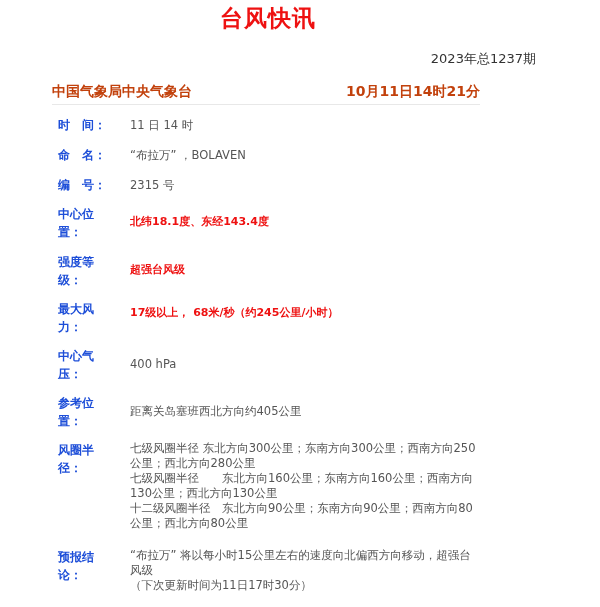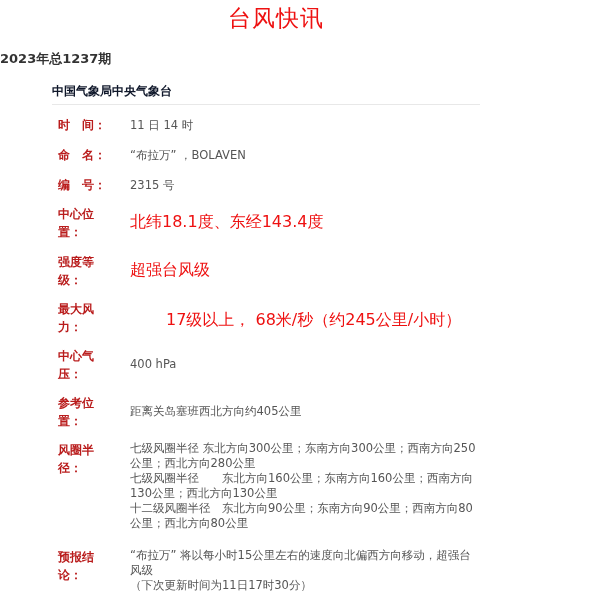--- a/index.html
+++ b/index.html
@@ -1,43 +1,44 @@
 <!DOCTYPE html>
 <html><head>
   <meta charset="utf-8">
   <style>
     html, body { margin:0; padding:0; background:#ffffff; }
     body { width:600px; height:607px; overflow:hidden; position:relative;
       font-family:"DejaVu Sans","Liberation Sans",sans-serif; color:#333333; }
     .title { position:absolute; left:0; top:3px; width:536px; text-align:center;
-      font-size:23px; font-weight:normal; color:#ee1111; letter-spacing:1px;padding-left:8px; }
-    .issue { position:absolute; left:0; top:50px; width:536px; text-align:left;
-      font-size:13px; font-weight:bold; color:#333; }
+      font-size:23px; font-weight:bold; color:#ee1111; letter-spacing:1px; }
+    .issue { position:absolute; left:0; top:50px; width:536px; text-align:right;
+      font-size:13px; font-weight:normal; color:#333; }
     .meta { position:absolute; left:52px; top:83px; width:428px; height:18px;
-      font-size:12px; font-weight:bold; color:#0f172a; }
+      font-size:14px; font-weight:bold; color:#c2410c; }
     .meta .org { position:absolute; left:0; top:0; }
     .meta .time { position:absolute; right:0; top:0; }
     .divider { position:absolute; left:52px; top:104px; width:428px; height:1px; background:#e8e8e8; }
     .row { position:absolute; left:58px; width:430px; font-size:12px; }
     .row .label { position:absolute; left:0; top:0; width:46px; font-weight:bold;
-      color:#b91c1c; line-height:18px; font-size:12px; }
+      color:#1d4ed8; line-height:18px; font-size:12px; }
     .row .label.spaced { width:70px; letter-spacing:0; white-space:nowrap; }
     .row .value { position:absolute; left:72px; top:0; width:350px; line-height:15px;
       color:#555; font-size:11.5px; }
     .row .value.single { line-height:18px; }
-    .row .value.red { color:#ee1111; font-weight:normal; font-size:16px; }
+    .row .value.red { color:#ee1111; font-weight:bold; font-size:11px; }
   </style>
 </head>
 <body>
 
 <div>
   <div class="title">台风快讯</div>
   <div class="issue">2023年总1237期</div>
   <div class="meta">
     <span class="org">中国气象局中央气象台</span>
+    <span class="time">10月11日14时21分</span>
   </div>
   <div class="divider"></div>
 
   <div class="row" style="top:116px;">
     <div class="label spaced">时　间：</div>
     <div class="value single">11 日 14 时</div>
   </div>
   <div class="row" style="top:146px;">
     <div class="label spaced">命　名：</div>
     <div class="value single">“布拉万” ，BOLAVEN</div>
@@ -49,21 +50,21 @@
   <div class="row" style="top:205px;">
     <div class="label">中心位置：</div>
     <div class="value single red" style="top:8px;">北纬18.1度、东经143.4度</div>
   </div>
   <div class="row" style="top:253px;">
     <div class="label">强度等级：</div>
     <div class="value single red" style="top:8px;">超强台风级</div>
   </div>
   <div class="row" style="top:300px;">
     <div class="label">最大风力：</div>
-    <div class="value single red" style="top:11px;margin-left:36px;">17级以上， 68米/秒（约245公里/小时）</div>
+    <div class="value single red" style="top:4px;">17级以上， 68米/秒（约245公里/小时）</div>
   </div>
   <div class="row" style="top:347px;">
     <div class="label">中心气压：</div>
     <div class="value single" style="top:8px;">400 hPa</div>
   </div>
   <div class="row" style="top:394px;">
     <div class="label">参考位置：</div>
     <div class="value single" style="top:8px;">距离关岛塞班西北方向约405公里</div>
   </div>
   <div class="row" style="top:441px;">

